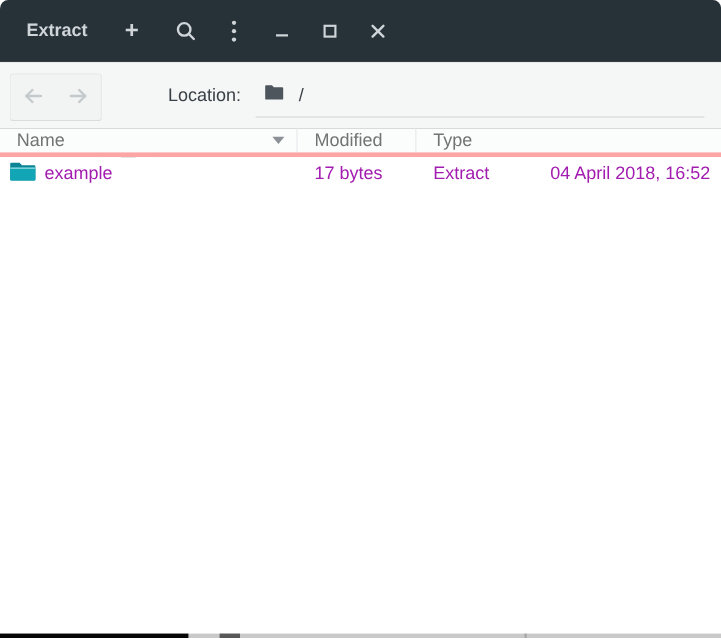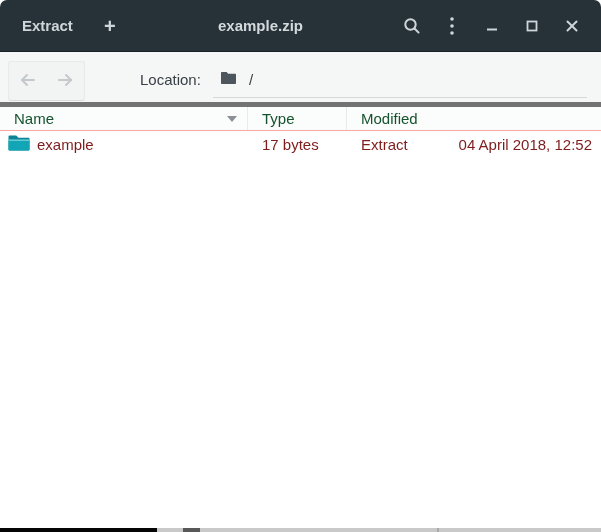--- a/index.html
+++ b/index.html
@@ -85,21 +85,21 @@
     cursor: pointer;
   }
   .tb-iconbtn svg { display: block; }
 
   
   .toolbar {
     position: absolute;
     top: 52px; left: 0; right: 0;
     height: 56px;
     background: #f5f6f6;
-    border-bottom: 6px solid #737373;
+    border-bottom: 1px solid #737373;
   }
   .navpair {
     position: absolute;
     left: 8px; top: 9px;
     width: 77px; height: 40px;
     display: flex;
     background: #f2f3f3;
     border: 1px solid #e7e9ea;
     border-bottom-color: #dadcdd;
     border-radius: 3px;
@@ -146,25 +146,25 @@
     font-size: 15px;
     color: #383f45;
   }
 
   
   .list-header {
     position: absolute;
     top: 107px; left: 0; right: 0;
     height: 24px;
     background: #fbfcfc;
-    border-bottom: 1px solid #fca5a5;
+    border-bottom: 4px solid #fca5a5;
     display: grid;
     grid-template-columns: 248px 99px 100px 1fr;
     font-size: 15px;
-    color: #14532d;
+    color: #737373;
   }
   .hcell {
     display: flex;
     align-items: center;
     padding-left: 14px;
     border-right: 1px solid #e8eaeb;
     overflow: hidden;
     cursor: pointer;
   }
   .hcell:first-child { padding-left: 14px; }
@@ -180,21 +180,21 @@
 
   
   .file-row {
     position: absolute;
     top: 131px; left: 0; right: 0;
     height: 27px;
     display: grid;
     grid-template-columns: 248px 99px 100px 1fr;
     align-items: center;
     font-size: 15px;
-    color: #7f1d1d;
+    color: #a21caf;
     background: #ffffff;
     cursor: pointer;
   }
   .cell { padding-left: 14px; white-space: nowrap; overflow: hidden; }
   .cell.name-cell { display: flex; align-items: center; padding-left: 8px; }
   .cell.name-cell .label { margin-left: 7px; }
   .cell.mod-cell { text-align: right; padding-right: 9px; padding-left: 0; }
 
   
   .content-blank {
@@ -221,21 +221,20 @@
 </head>
 <body>
 
 <div class="window">
 
   <div class="titlebar">
     <div class="tb-left">
       <button class="extract-btn">Extract</button>
       <button class="add-btn">+</button>
     </div>
-    <div class="tb-title">example.zip</div>
     <div class="tb-right">
       <button class="tb-iconbtn">
         <span>
           <svg width="18" height="18" viewBox="0 0 18 18">
             <circle cx="7.5" cy="7.5" r="5.2" fill="none" stroke="#cfd5d9" stroke-width="2"></circle>
             <line x1="11.5" y1="11.5" x2="15.5" y2="15.5" stroke="#cfd5d9" stroke-width="2" stroke-linecap="round"></line>
           </svg>
         </span>
       </button>
       <button class="tb-iconbtn">
@@ -308,41 +307,41 @@
       <span class="location-path">/</span>
     </div>
   </div>
 
   <div class="list-header">
     <div class="hcell name-col">
       <span>Name</span>
       <span class="sort-arrow"></span>
     </div>
     <div class="hcell">
+      <span>Modified</span>
+    </div>
+    <div class="hcell">
       <span>Type</span>
-    </div>
-    <div class="hcell">
-      <span>Modified</span>
     </div>
   </div>
 
   <div class="file-row">
     <div class="cell name-cell">
       <span class="folder-glyph">
         <svg width="22" height="18" viewBox="0 0 22 18">
           <path d="M0.5 2.6 Q0.5 1.6 1.5 1.6 L8.3 1.6 L10.3 3.8 L20.5 3.8 Q21.5 3.8 21.5 4.8 L21.5 15.4 Q21.5 16.4 20.5 16.4 L1.5 16.4 Q0.5 16.4 0.5 15.4 Z" fill="#0d8494"></path>
           <rect x="0.5" y="5.6" width="21" height="10.8" rx="0.8" fill="#12a5b5"></rect>
           <rect x="0.5" y="5.6" width="21" height="1.1" fill="#8fd9e0"></rect>
         </svg>
       </span>
       <span class="label">example</span>
     </div>
     <div class="cell">17 bytes</div>
     <div class="cell">Extract</div>
-    <div class="cell mod-cell">04 April 2018, 12:52</div>
+    <div class="cell mod-cell">04 April 2018, 16:52</div>
   </div>
 
   <div class="content-blank"></div>
 
   <div class="bottom-strip">
     <div class="strip-black"></div>
     <div class="strip-dark"></div>
     <div class="strip-line"></div>
   </div>
 

